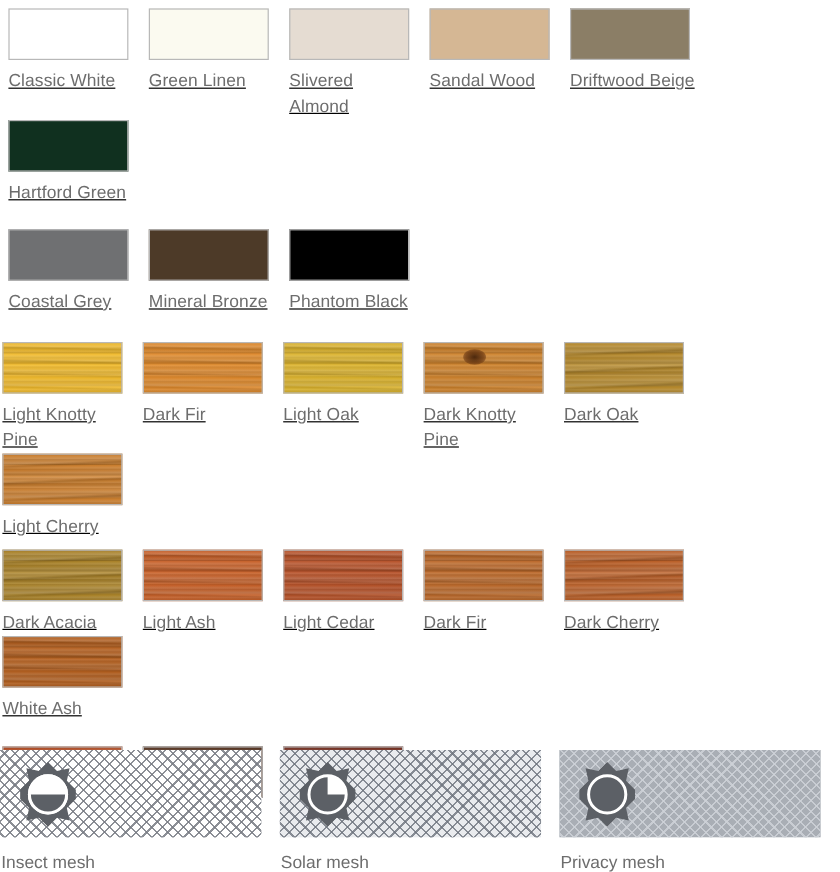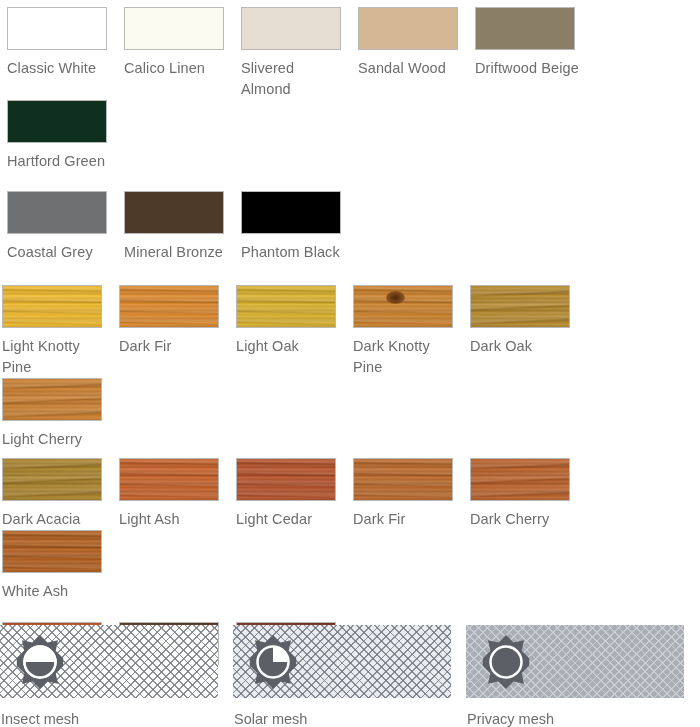--- a/index.html
+++ b/index.html
@@ -19,20 +19,21 @@
     position: relative;
     width: 700px;
     height: 727px;
   }
 
   
   .swatch-grid {
     display: flex;
     flex-wrap: wrap;
     width: 612px;
+    text-decoration: underline;
   }
   .swatch-cell {
     width: 117px;
     box-sizing: border-box;
   }
   .chip {
     width: 100px;
     height: 43px;
     box-sizing: border-box;
     border: 1px solid #b8b8b8;
@@ -175,21 +176,21 @@
 
   <div class="swatch-grid row-pad-7 r1">
 
     <div class="swatch-cell">
       <div class="chip" style="background:#ffffff"></div>
       <div class="chip-label">Classic White</div>
     </div>
 
     <div class="swatch-cell">
       <div class="chip" style="background:#fbfaf0"></div>
-      <div class="chip-label">Calico Linen</div>
+      <div class="chip-label">Green Linen</div>
     </div>
 
     <div class="swatch-cell">
       <div class="chip" style="background:#e5dcd2"></div>
       <div class="chip-label">Slivered Almond</div>
     </div>
 
     <div class="swatch-cell">
       <div class="chip" style="background:#d5b794"></div>
       <div class="chip-label">Sandal Wood</div>

